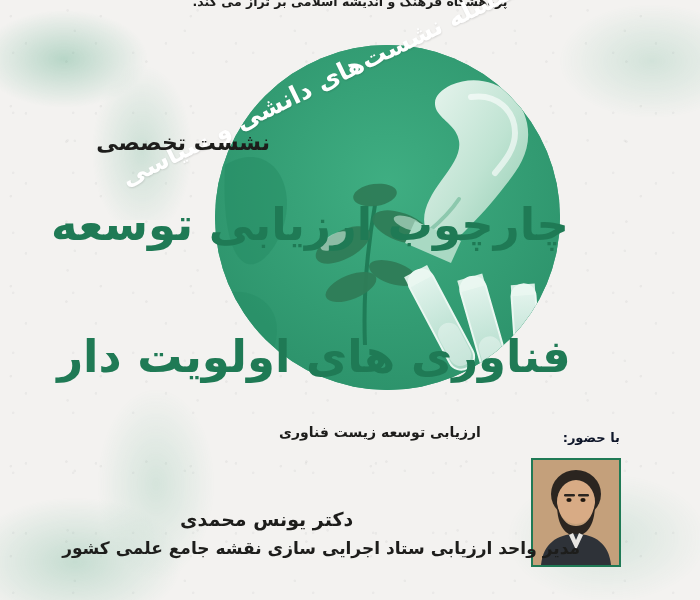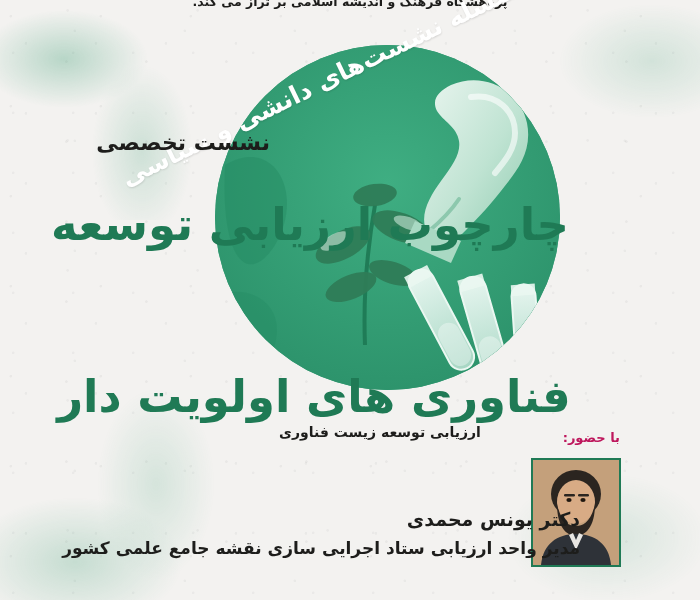--- a/index.html
+++ b/index.html
@@ -170,21 +170,20 @@
     right: 72px;
     left: 0;
     top: 330px;
     text-align: center;
     font-size: 45px;
     font-weight: 900;
     color: #1f7a55;
     direction: rtl;
     white-space: nowrap;
     letter-spacing: -0.5px;
-    margin-top: 40px;
   }
   .subtitle {
     position: absolute;
     right: 120px;
     left: 180px;
     top: 424px;
     text-align: center;
     font-size: 14px;
     font-weight: 700;
     color: #1d1d1b;
@@ -192,21 +191,21 @@
     white-space: nowrap;
   }
 
   
   .presence-label {
     position: absolute;
     right: 80px;
     top: 430px;
     font-size: 13px;
     font-weight: 700;
-    color: #be185d;
+    color: #0f172a;
     direction: rtl;
     white-space: nowrap;
   }
   .speaker-photo {
     position: absolute;
     left: 531px;
     top: 458px;
     width: 86px;
     height: 105px;
     border: 2px solid #1f7a55;
@@ -216,21 +215,21 @@
   .speaker-photo svg {
     display: block;
     width: 100%;
     height: 100%;
   }
   .speaker-name {
     position: absolute;
     right: 120px;
     left: 180px;
     top: 508px;
-    text-align: right;
+    text-align: left;
     font-size: 19px;
     font-weight: 800;
     color: #1d1d1b;
     direction: rtl;
     white-space: nowrap;
   }
   .speaker-role {
     position: absolute;
     right: 120px;
     left: 180px;

